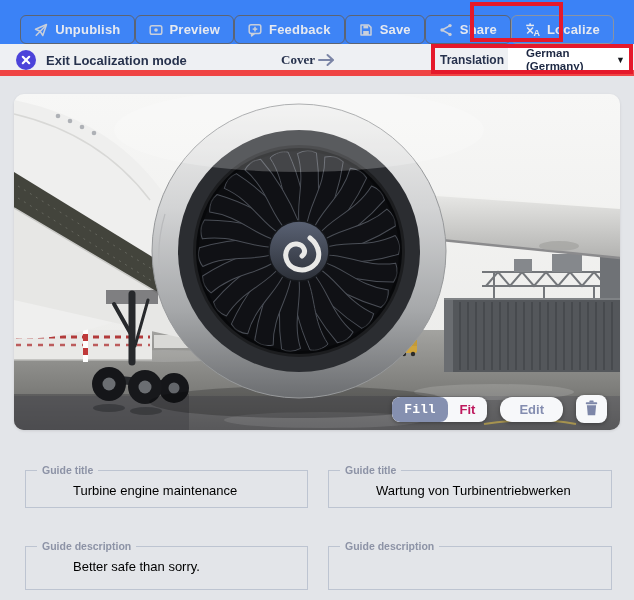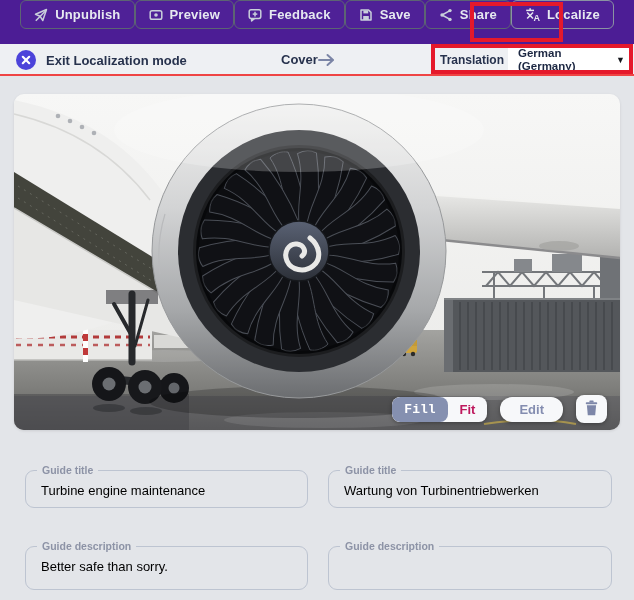--- a/index.html
+++ b/index.html
@@ -5,43 +5,43 @@
   * { margin:0; padding:0; box-sizing:border-box; }
   html,body { background:#e3e5e9; }
   #app {
     position:relative; width:634px; height:600px; overflow:hidden;
     background:#e3e5e9;
     font-family:"Liberation Sans", sans-serif;
   }
   
   .toolbar {
     position:absolute; top:0; left:0; width:634px; height:44px;
-    background:#4c1d95; display:flex; align-items:flex-start; justify-content:center; 
+    background:#3b82f6; display:flex; align-items:flex-end; justify-content:center; 
   }
   .tb-btn {
     display:flex; align-items:center; gap:7px;
     padding:6px 13px; border:1px solid #5c6473; border-radius:6px;
     color:#e6e9f0; font-size:13px; font-weight:700; letter-spacing:.2px;
     background:rgba(255,255,255,0.02); cursor:pointer; white-space:nowrap;
   }
   .tb-btn svg { display:block; }
   .tb-btn.localize { border-color:#8a93a2; }
   
   .locbar {
     position:absolute; top:44px; left:0; width:634px; height:32px;
-    background:#eef0f3; border-bottom:2px solid #ef4444;
+    background:#eef0f3; border-bottom:6px solid #ef4444;
     font-size:13px; font-weight:700; color:#27324d;
   }
   .exit-group { position:absolute; left:16px; top:0; height:32px; display:flex; align-items:center; gap:10px; cursor:pointer; }
-  .cover-label { position:absolute; left:281px; top:0; height:31px; display:flex; align-items:center; }
+  .cover-label { position:absolute; left:281px; top:0; height:31px; display:flex; align-items:center;font-family:Liberation Serif, serif; }
   .cover-arrow { position:absolute; left:317px; top:0; height:31px; display:flex; align-items:center; color:#7b85a6; }
   .trans-label { position:absolute; left:440px; top:0; height:31px; display:flex; align-items:center; font-size:12px; }
   .trans-select {
     position:absolute; left:508px; top:1px; width:124px; height:29px;
-    background:#ffffff; display:flex; align-items:center; cursor:pointer;
+    background:#ffffff; display:flex; align-items:center; cursor:pointer;padding-left:8px;
   }
   .trans-value { width:80px; margin-left:10px; font-size:11.5px; line-height:12.5px; font-weight:700; color:#1c2742; }
   .trans-caret { position:absolute; right:7px; top:10px; font-size:9px; color:#15171c; }
   
   .anno { position:absolute; border:4px solid #e5192b; pointer-events:none; z-index:50; }
   .anno-localize { left:470px; top:2px; width:93px; height:40px; }
   .anno-translation { left:431px; top:44px; width:202px; height:30px; }
   
   .card {
     position:absolute; left:14px; top:94px; width:606px; height:336px;
@@ -57,21 +57,21 @@
   .seg-btn.active { background:#8590b0; color:#ffffff; border-radius:8px;font-family:Liberation Mono, monospace; }
   .pill-btn {
     background:#f7f8fa; border-radius:12px; box-shadow:0 1px 4px rgba(0,0,0,.35);
     padding:5px 19px; font-size:13px; font-weight:700; color:#848db0; cursor:pointer;
   }
   .icon-btn {
     background:#f7f8fa; border-radius:8px; box-shadow:0 1px 4px rgba(0,0,0,.35);
     padding:5px 9px 3px; cursor:pointer;
   }
   
-  .field { position:absolute; border:1.5px solid #bdc4d1; border-radius:9px; cursor:text; }
+  .field { position:absolute; border:1.5px solid #bdc4d1; border-radius:0; cursor:text;padding-left:32px; }
   .field-label {
     position:absolute; top:-7px; left:11px; background:#e3e5e9; padding:0 5px;
     font-size:10.5px; font-weight:700; color:#8d93a6; white-space:nowrap;
   }
   .field-value { padding:12px 15px 0; font-size:13px; font-weight:400; color:#000000; white-space:nowrap; overflow:hidden; }
   .f-title-src  { left:25px;  top:470px; width:283px; height:38px; }
   .f-title-tr   { left:328px; top:470px; width:284px; height:38px; }
   .f-desc-src   { left:25px;  top:546px; width:283px; height:44px; }
   .f-desc-tr    { left:328px; top:546px; width:284px; height:44px; }
 </style>

